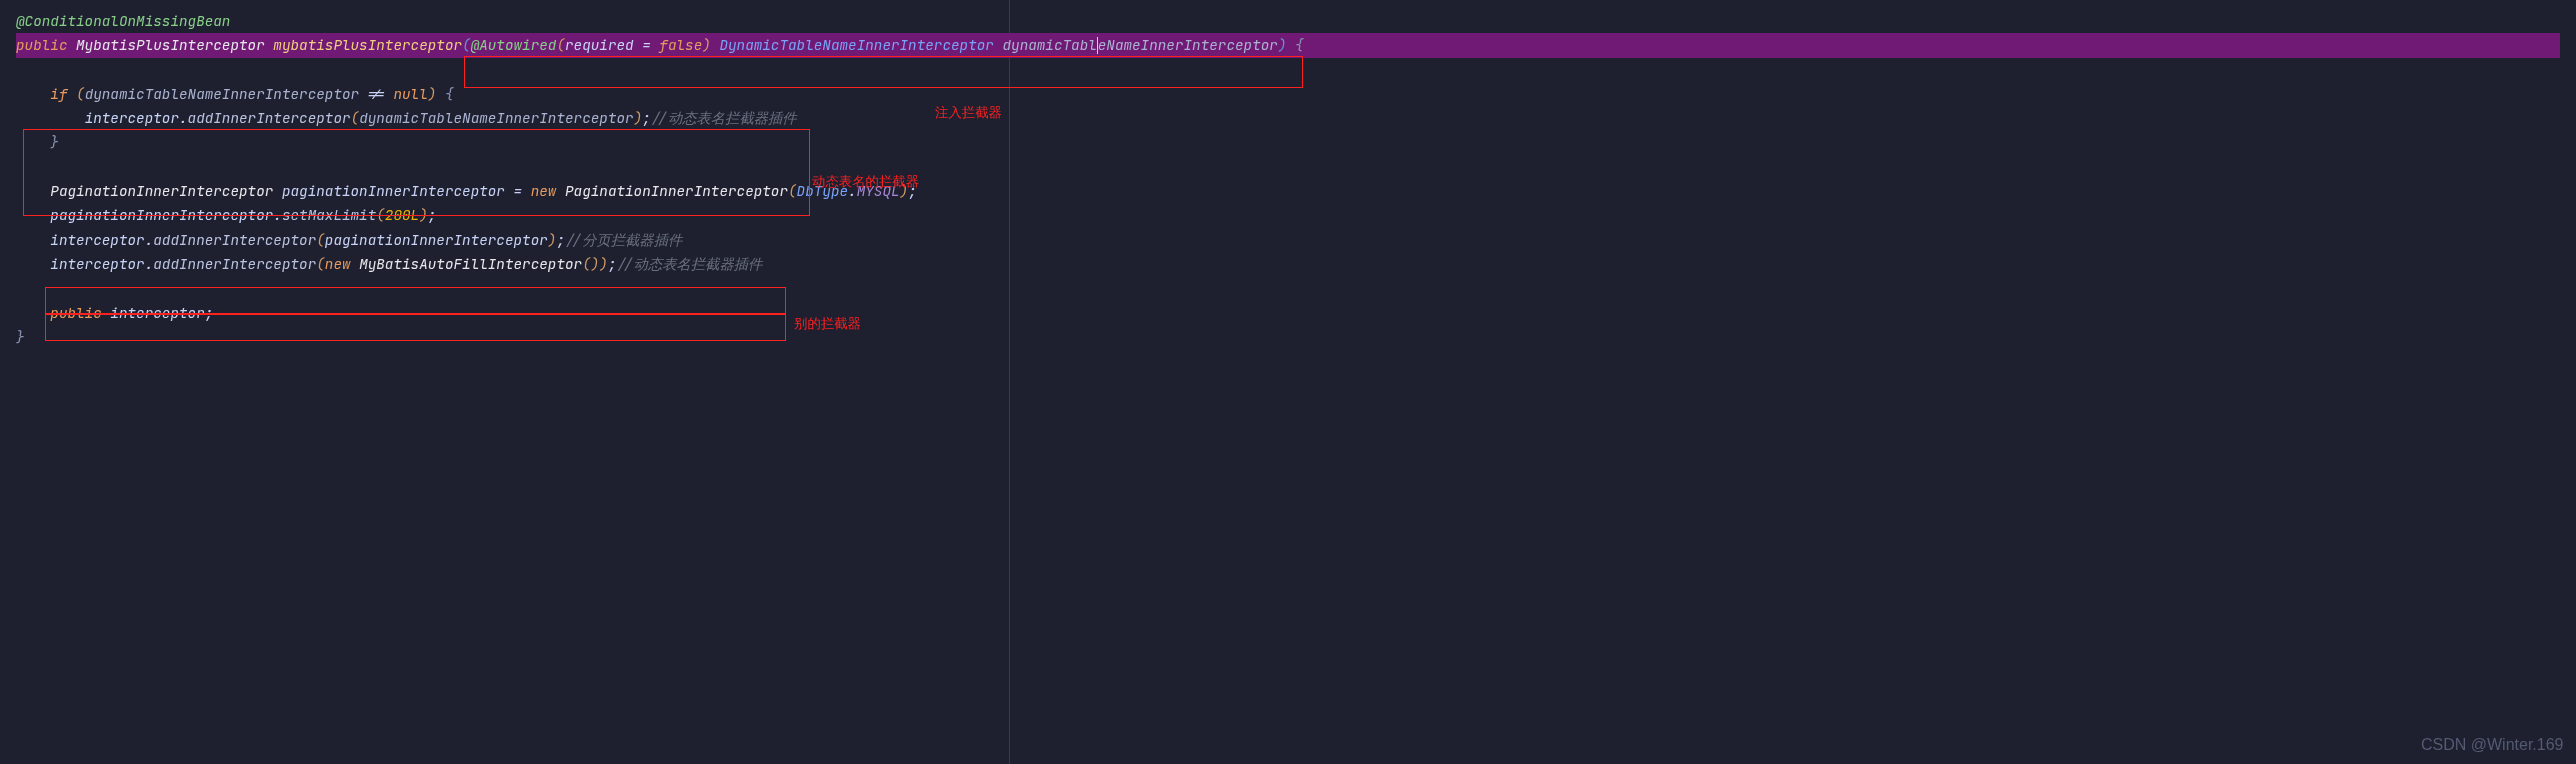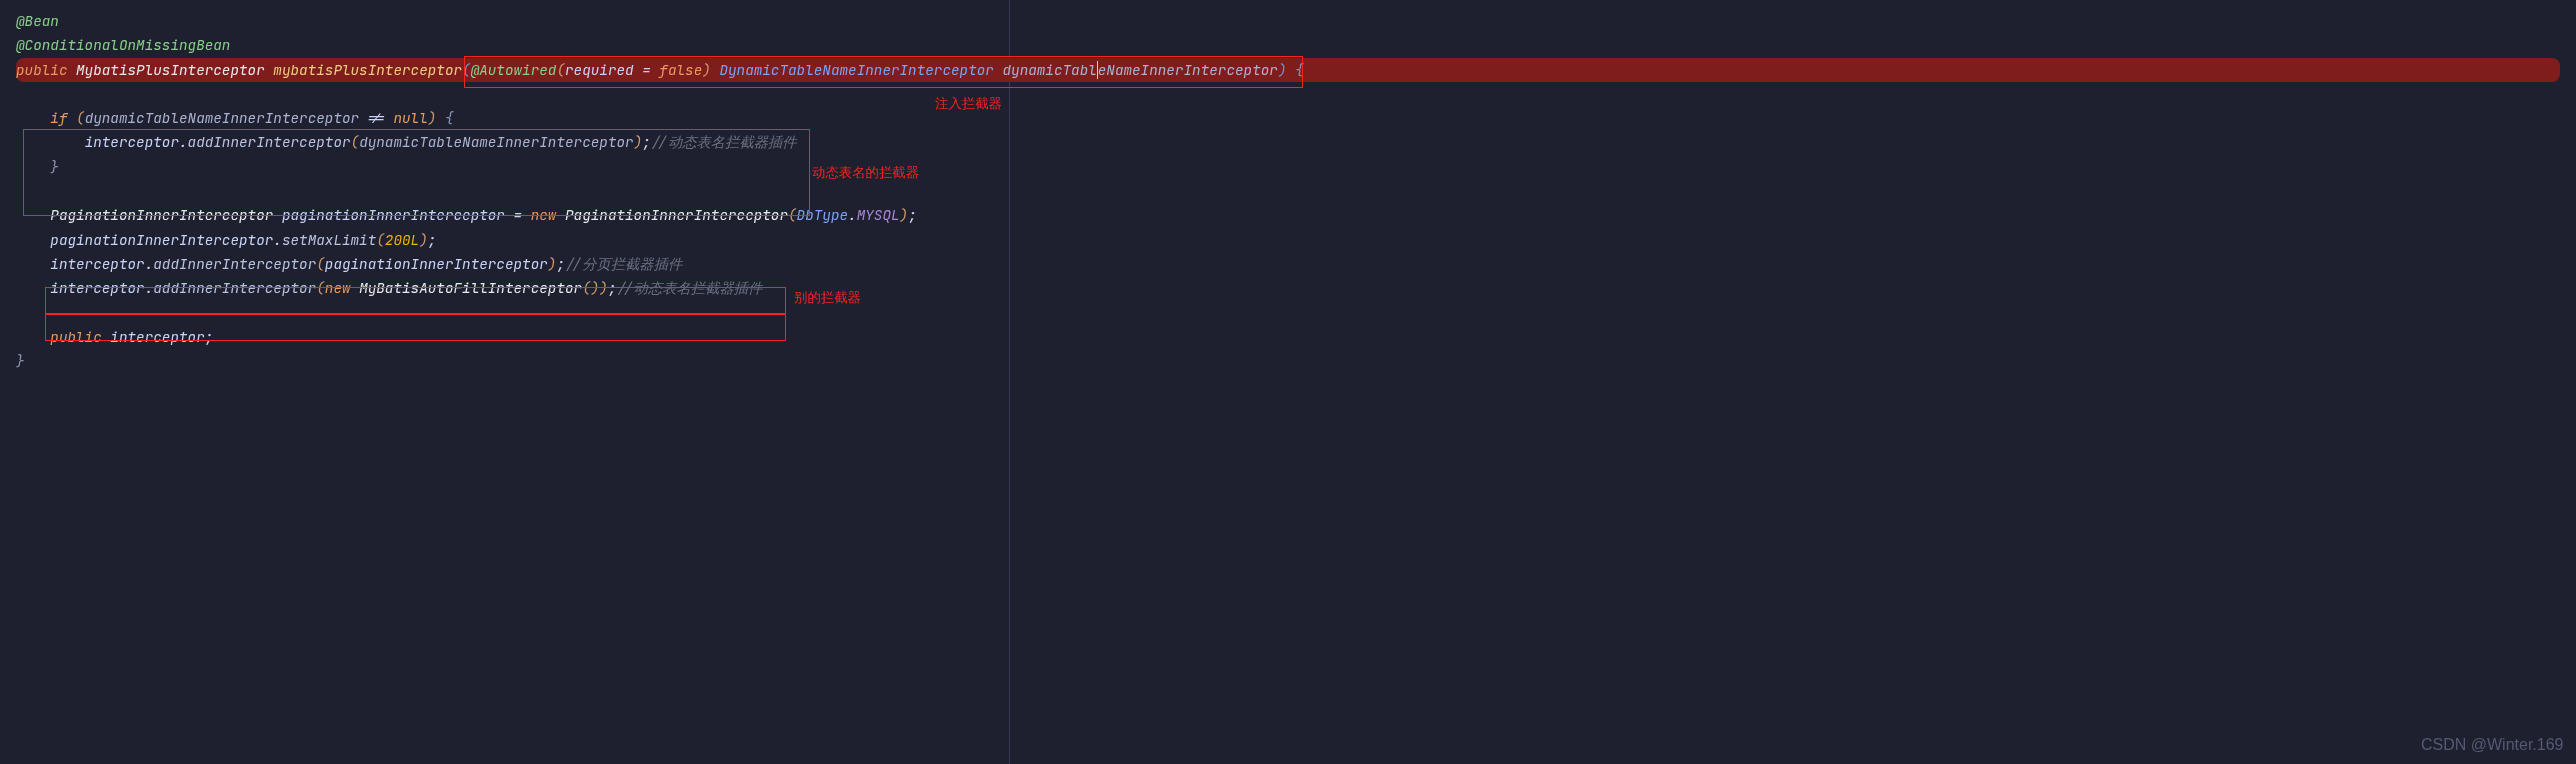--- a/index.html
+++ b/index.html
@@ -21,24 +21,23 @@
     }
     .code-area {
       padding: 9px 16px;
       position: relative;
     }
     .line {
       white-space: pre;
       position: relative;
     }
     .highlighted-line {
-      background: #7f1d1d;
+      background: #701a75;
       display: block;
       width: 100%;
-      border-radius: 8px;
     }
     .annotation-green { color: #88cf88; }
     .keyword-orange { color: #e89b5e; }
     .type-white { color: #e8e8ec; }
     .method-yellow { color: #f0cd7f; }
     .paren { color: #d19a66; }
     .paren-outer { color: #6494d8; }
     .param-type { color: #7aa2f7; }
     .param-name { color: #aab2d0; font-style: italic; }
     .equals { color: #c8d3f5; }
@@ -73,49 +72,49 @@
       position: absolute;
       border: 1.8px solid #ff2020;
       pointer-events: none;
     }
     .red-label {
       position: absolute;
       color: #ff2020;
       font-style: normal;
       font-size: 13.4px;
       font-family: "Microsoft YaHei", sans-serif;
+      margin-top: 9px;
     }
     
     .box1 { left: 464px; top: 56px; width: 839px; height: 32px; }
     .label1 { left: 935px; top: 93px; }
     
     .box2 { left: 23px; top: 129px; width: 787px; height: 87px; }
     .label2 { left: 812px; top: 162px; }
     
     .box3 { left: 45px; top: 287px; width: 741px; height: 27px; }
     .box4 { left: 45px; top: 314px; width: 741px; height: 27px; }
-    .label3 { left: 794px; top: 287px; }
+    .label3 { left: 794px; top: 304px; }
     
     .watermark {
       position: absolute;
       bottom: 7.1px;
       right: 12.5px;
       color: #545a72;
       font-size: 16px;
       font-style: normal;
       font-family: sans-serif;
     }
   </style>
 </head>
 <body>
 
 <div class="vguide"></div>
 
 <div class="code-area">
-  <div class="line"><span class="annotation-green">@Bean</span></div>
   <div class="line"><span class="annotation-green">@ConditionalOnMissingBean</span></div>
   <div class="line highlighted-line"><span class="keyword-orange">public</span> <span class="type-white">MybatisPlusInterceptor</span> <span class="method-yellow">mybatisPlusInterceptor</span><span class="paren-outer">(</span><span class="annotation-green">@Autowired</span><span class="paren">(</span><span class="var-name">required</span> <span class="equals">=</span> <span class="keyword-orange">false</span><span class="paren">)</span> <span class="param-type">DynamicTableNameInnerInterceptor</span> <span class="param-name"><span>dynamicTabl</span><span class="cursor"></span><span>eNameInnerInterceptor</span></span><span class="paren-outer">)</span> <span class="brace">{</span></div>
   <div class="line"> </div>
   <div class="line">    <span class="keyword-orange">if</span> <span class="paren">(</span><span class="param-name">dynamicTableNameInnerInterceptor</span> <span class="equals">!=</span> <span class="null-kw">null</span><span class="paren">)</span> <span class="brace">{</span></div>
   <div class="line">        <span class="var-name">interceptor</span>.<span class="method-call">addInnerInterceptor</span><span class="paren">(</span><span class="param-name">dynamicTableNameInnerInterceptor</span><span class="paren">)</span>;<span class="comment">//动态表名拦截器插件</span></div>
   <div class="line">    <span class="brace">}</span></div>
   <div class="line"> </div>
   <div class="line">    <span class="type-white">PaginationInnerInterceptor</span> <span class="var-name">paginationInnerInterceptor</span> <span class="equals">=</span> <span class="keyword-orange">new</span> <span class="type-white">PaginationInnerInterceptor</span><span class="paren">(</span><span class="string-type">DbType</span>.<span class="enum-val">MYSQL</span><span class="paren">)</span>;</div>
   <div class="line">    <span class="var-name">paginationInnerInterceptor</span>.<span class="method-call">setMaxLimit</span><span class="paren">(</span><span class="number">200L</span><span class="paren">)</span>;</div>
   <div class="line">    <span class="var-name">interceptor</span>.<span class="method-call">addInnerInterceptor</span><span class="paren">(</span><span class="var-name">paginationInnerInterceptor</span><span class="paren">)</span>;<span class="comment">//分页拦截器插件</span></div>

